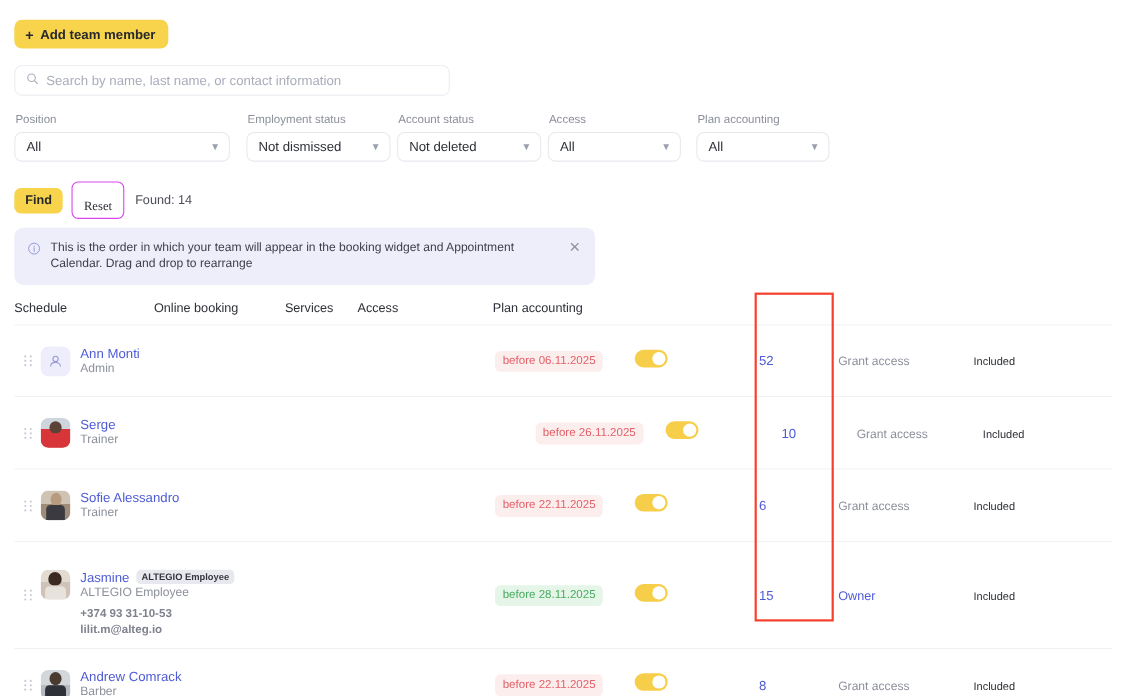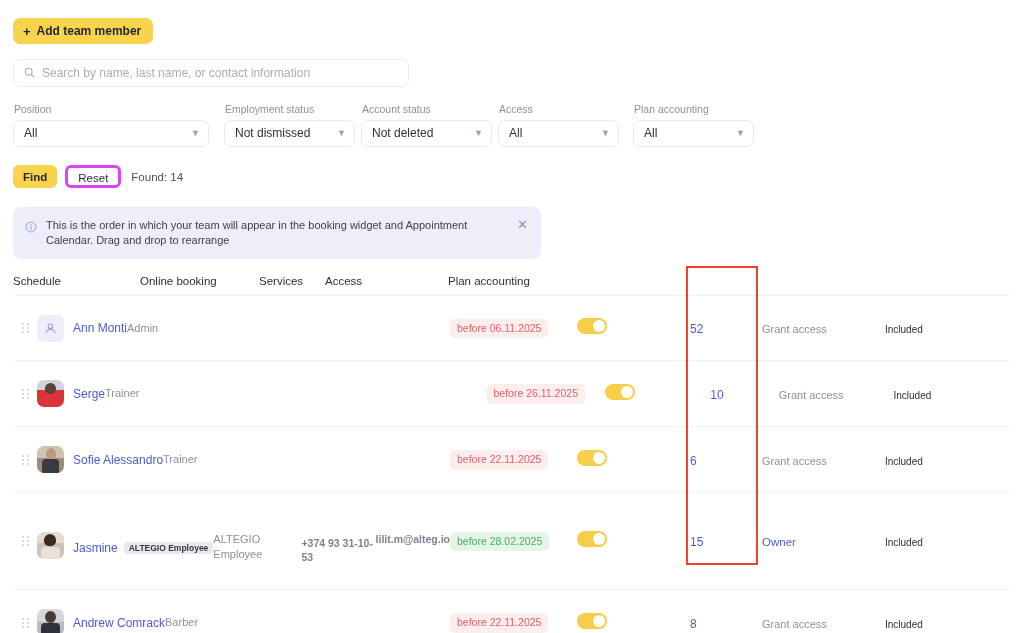--- a/index.html
+++ b/index.html
@@ -55,22 +55,22 @@
   .select .chev { color: #9aa0ae; font-size: 9px; margin-left: 6px; line-height: 1; }
 
   
   .findrow { position: absolute; left: 13px; top: 165px; display: flex; align-items: center; gap: 8px; }
   .btn-find {
     height: 23px; padding: 0 10px; background: #F7D44C; border: none; border-radius: 6px;
     font-family: "Liberation Sans", sans-serif; font-size: 11.5px; font-weight: bold;
     color: #27282c; cursor: pointer;
   }
   .btn-reset {
-    height: 23px; padding: 4px 10px; background: #fff; border: 3px solid #d946ef; border-radius: 6px;
-    font-family: Liberation Sans, sans-serif; font-size: 11.5px; color: #2d2f36; cursor: pointer;
+    height: 23px; padding: 16px 10px; background: #fff; border: 1px solid #d946ef; border-radius: 6px;
+    font-family: Liberation Serif, serif; font-size: 11.5px; color: #2d2f36; cursor: pointer;
   }
   .found { font-size: 11.5px; color: #4b4e57; margin-left: 2px; }
 
   
   .banner {
     position: absolute; left: 13px; top: 207px; width: 528px;
     background: #eeeefb; border-radius: 8px;
     padding: 11px 12px 11px 12px;
     display: flex; align-items: flex-start; gap: 9px;
   }
@@ -104,21 +104,21 @@
     cursor: grab;
   }
   .dots { display: grid; grid-template-columns: 2px 2px; grid-gap: 2px 3px; }
   .dots i { display: block; width: 2px; height: 2px; background: #c9ccd6; border-radius: 50%; }
 
   .avatar {
     width: 27px; height: 27px; border-radius: 7px; flex: 0 0 27px;
     margin-right: 9px; overflow: hidden; position: relative;
   }
   .av-placeholder { background: #eeedfb; display: flex; align-items: center; justify-content: center; }
-  .person-info { display: flex; flex-direction: row; justify-content: center; }
+  .person-info { display: flex; flex-direction: column; justify-content: center; }
   .person-name {
     font-size: 12px; color: #4e5bd6; cursor: pointer; line-height: 14px;
     display: flex; align-items: center; gap: 6px;
   }
   .person-role { font-size: 11px; color: #8c909c; line-height: 15px; }
   .person-contact { font-size: 10.5px; color: #7e828e; line-height: 14px; font-weight: bold; }
   .tag {
     background: #e8e9ee; color: #34363d; font-size: 8.5px; font-weight: bold;
     border-radius: 4px; padding: 2px 5px; line-height: 1; white-space: nowrap;
   }
@@ -356,21 +356,21 @@
         <div class="person-info">
           <span class="person-name">
             <span>Jasmine</span>
             <span class="tag">ALTEGIO Employee</span>
           </span>
           <span class="person-role">ALTEGIO Employee</span>
           <span class="person-contact" style="margin-top:4px">+374 93 31-10-53</span>
           <span class="person-contact">lilit.m@alteg.io</span>
         </div>
       </div>
-      <div class="c-sched"><span class="pill pill-green">before 28.02.2025</span></div>
+      <div class="c-sched"><span class="pill pill-green">before 28.11.2025</span></div>
       <div class="c-online"><span class="toggle"><span class="knob"></span></span></div>
       <div class="c-serv"><span class="serv-num">15</span></div>
       <div class="c-access"><span class="access-owner">Owner</span></div>
       <div class="c-plan"><span class="plan-val">Included</span></div>
     </div>
 
     <div class="trow" style="height:66px">
       <div class="drag">
         <span class="dots">
             <i></i>

